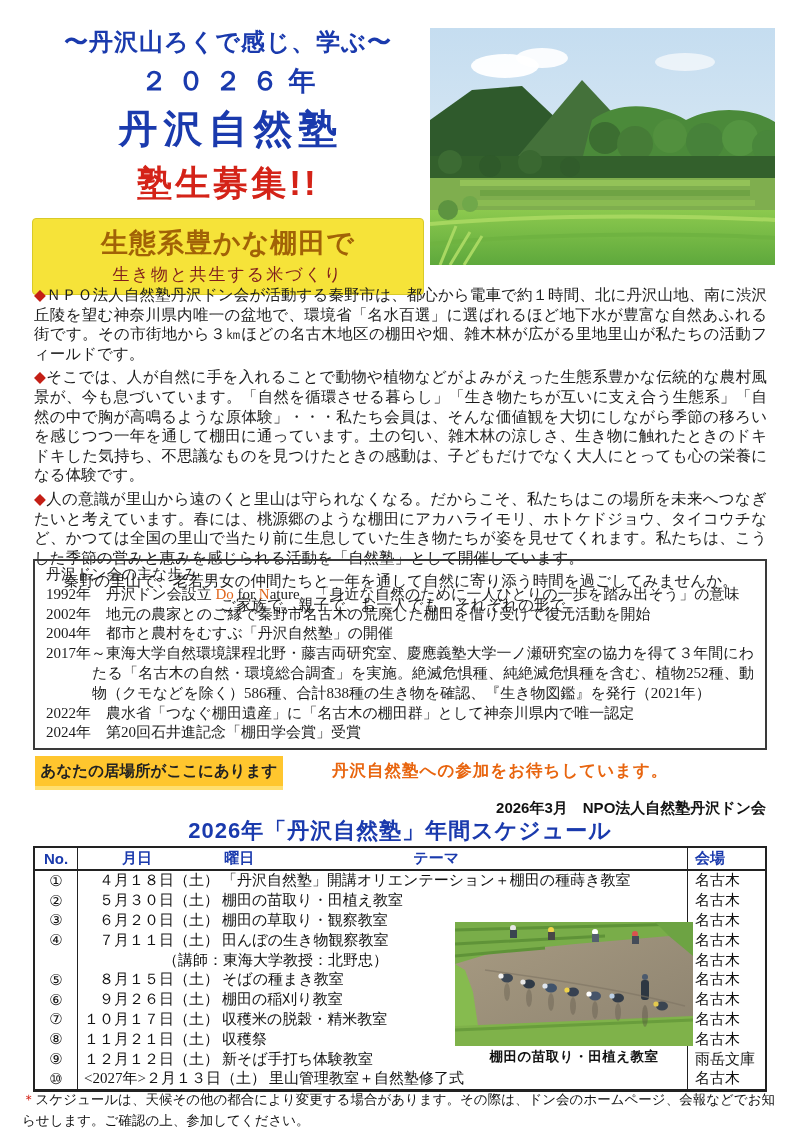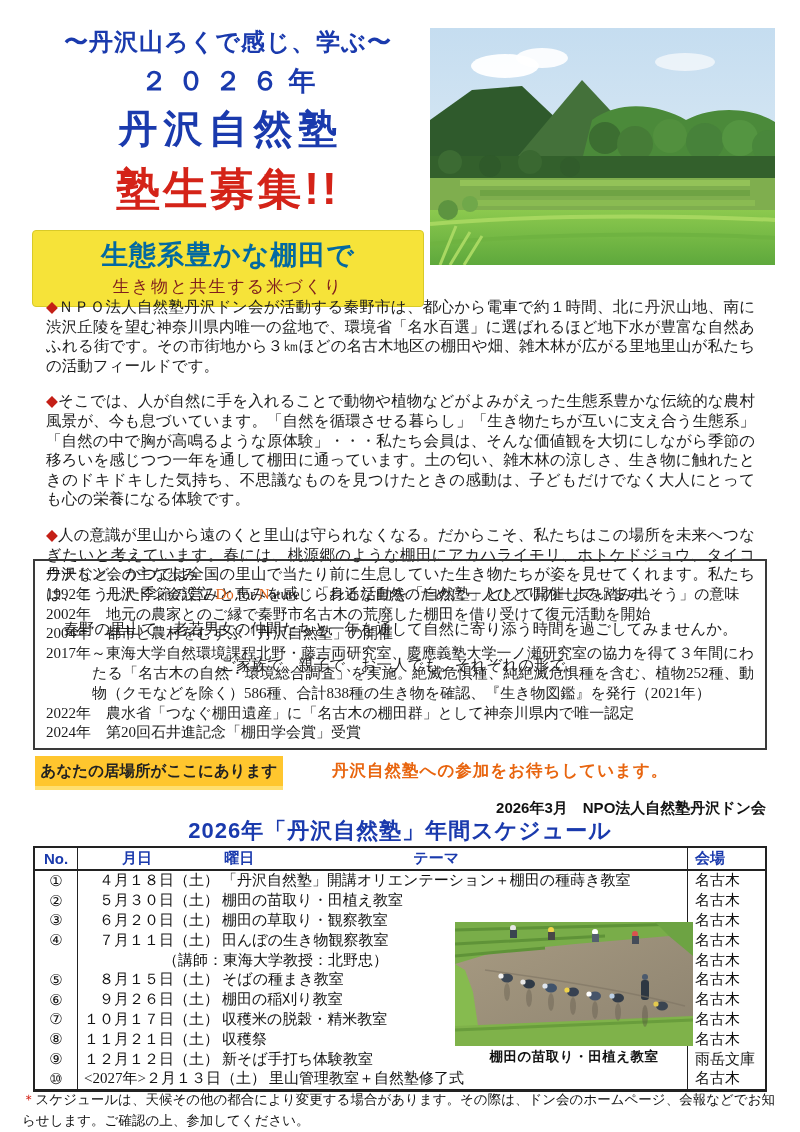--- a/index.html
+++ b/index.html
@@ -5,28 +5,28 @@
   html,body{margin:0;padding:0;background:#e8e8e8;}
   .page{
     position:relative;width:800px;height:1132px;margin:0 auto;background:#ffffff;
     overflow:hidden;font-family:"Liberation Serif","DejaVu Serif",serif;color:#1b1b1b;
   }
   
   .hdr-left{position:absolute;left:32px;top:26px;width:392px;text-align:center;}
   .tagline{color:#1a3aad;font-family:"Liberation Sans","DejaVu Sans",sans-serif;font-weight:bold;font-size:24px;letter-spacing:1px;}
   .hdr-year{color:#1a3aad;font-family:"Liberation Sans","DejaVu Sans",sans-serif;font-weight:bold;font-size:27px;letter-spacing:10px;text-indent:10px;margin-top:5px;}
   .hdr-title{color:#1a3aad;font-family:"Liberation Sans","DejaVu Sans",sans-serif;font-weight:bold;font-size:39px;letter-spacing:6px;text-indent:6px;margin-top:3px;}
-  .hdr-recruit{color:#d42318;font-family:"Liberation Sans","DejaVu Sans",sans-serif;font-weight:bold;font-size:44px;letter-spacing:3px;margin-top:4px;}
+  .hdr-recruit{color:#d42318;font-family:"Liberation Sans","DejaVu Sans",sans-serif;font-weight:bold;font-size:35px;letter-spacing:3px;margin-top:4px;}
   .banner{background:#f6e339;border:1px solid #d8ca28;border-radius:4px;margin-top:11px;padding:6px 2px 8px;}
-  .banner-l1{color:#0369a1;font-family:"Liberation Sans","DejaVu Sans",sans-serif;font-weight:bold;font-size:27px;letter-spacing:1px;}
+  .banner-l1{color:#a16207;font-family:"Liberation Sans","DejaVu Sans",sans-serif;font-weight:bold;font-size:27px;letter-spacing:1px;}
   .banner-l2{color:#7f1d1d;font-family:"Liberation Serif","DejaVu Serif",serif;font-size:17px;letter-spacing:2px;margin-top:2px;}
   .hero{position:absolute;left:430px;top:28px;width:345px;height:237px;}
   
   .intro{position:absolute;left:30px;top:281px;width:741px;font-size:15.5px;line-height:19.6px;text-align:justify;}
-  .intro p{margin:16px;}
+  .intro p{margin:4px;}
   .diamond{color:#c41f16;}
   .center-line{text-align:center;}
   
   .history{position:absolute;left:33px;top:559px;width:734px;box-sizing:border-box;border:2px solid #3a3a3a;
            padding:4px 11px 5px;font-size:15px;line-height:19.8px;}
   .milestone{padding-left:46px;text-indent:-46px;text-align:justify;}
   .hl{color:#e0661c;}
   
   .cta-highlight{position:absolute;left:35px;top:756px;width:248px;background:#ffc62e;border-bottom:4px solid #ffdf70;
                  text-align:center;font-family:"Liberation Sans","DejaVu Sans",sans-serif;font-weight:bold;

